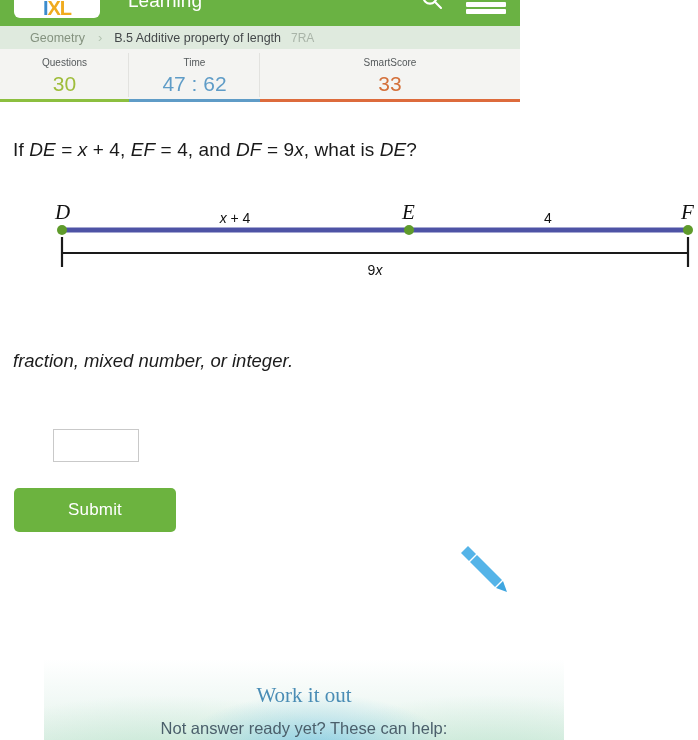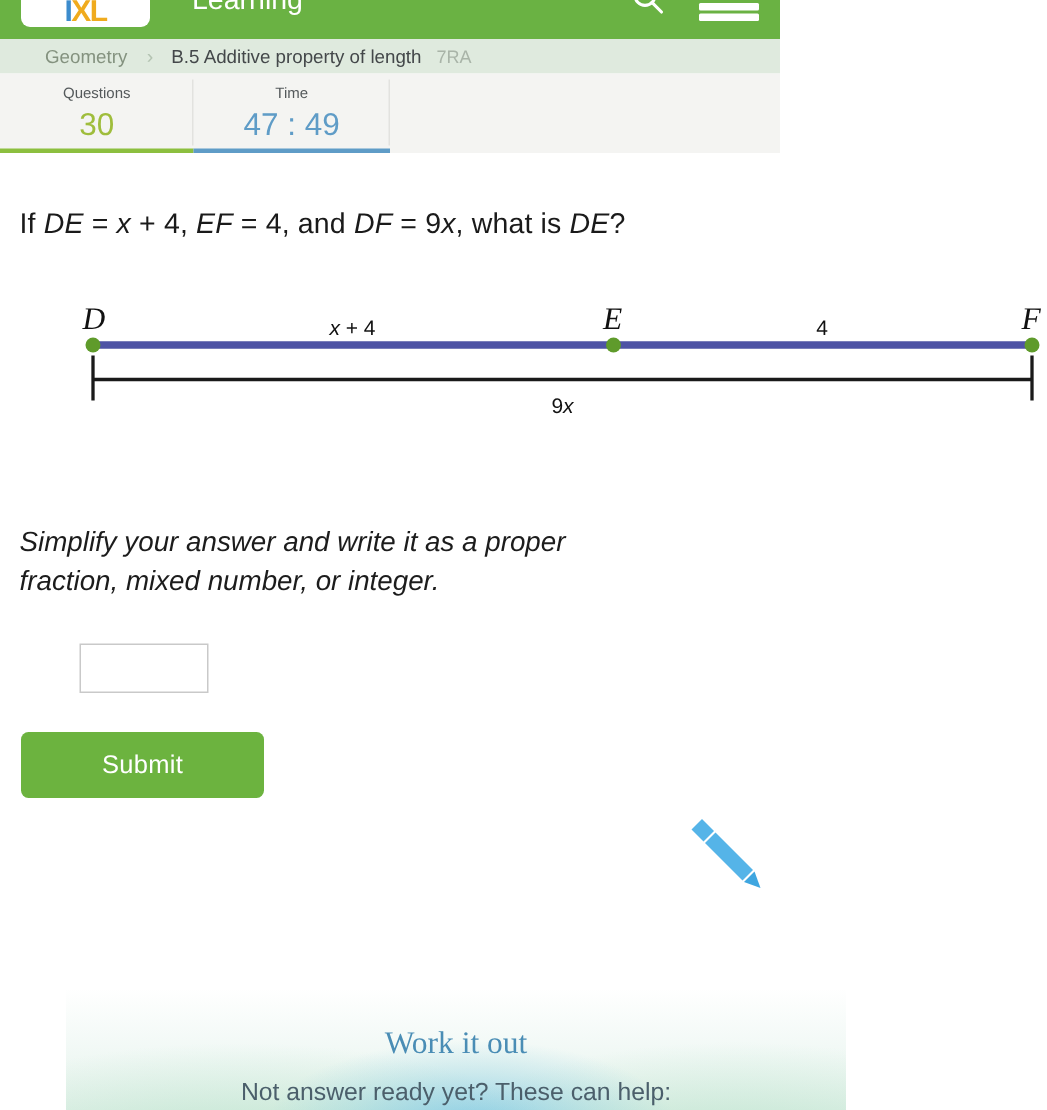--- a/index.html
+++ b/index.html
@@ -306,23 +306,28 @@
 
   <div class="stats">
     <div class="stat stat-questions">
       <div class="stat-label">Questions</div>
       <div class="stat-value v-questions">30</div>
       <div class="stat-div"></div>
       <div class="stat-rule r-questions"></div>
     </div>
     <div class="stat stat-time">
       <div class="stat-label">Time</div>
-      <div class="stat-value v-time">47 : 49</div>
+      <div class="stat-value v-time">47 : 62</div>
       <div class="stat-div"></div>
       <div class="stat-rule r-time"></div>
+    </div>
+    <div class="stat stat-score">
+      <div class="stat-label">SmartScore</div>
+      <div class="stat-value v-score">33</div>
+      <div class="stat-rule r-score"></div>
     </div>
   </div>
 </div>
 
 <div class="question">
   <span>If </span><i>DE</i><span> = </span><i>x</i><span> + 4, </span><i>EF</i><span> = 4, and </span><i>DF</i><span> = 9</span><i>x</i><span>, what is </span><i>DE</i><span>?</span>
 </div>
 
 <div class="diagram">
   <svg width="698" height="95" viewBox="0 0 698 95">
@@ -342,21 +347,20 @@
 
     <line x1="62" y1="42" x2="62" y2="72" stroke="#1a1a1a" stroke-width="2.2"></line>
     <line x1="688" y1="42" x2="688" y2="72" stroke="#1a1a1a" stroke-width="2.2"></line>
     <line x1="62" y1="58" x2="688" y2="58" stroke="#1a1a1a" stroke-width="2.2"></line>
 
     <text x="375" y="80" text-anchor="middle" font-family="Liberation Sans, sans-serif" font-size="14" fill="#111">9<tspan font-style="italic">x</tspan></text>
   </svg>
 </div>
 
 <div class="instruction">
-  <div>Simplify your answer and write it as a proper</div>
   <div>fraction, mixed number, or integer.</div>
 </div>
 
 <input class="answer-input" type="text" placeholder="" style="">
 
 <button class="submit-button">Submit</button>
 
 <div class="pencil-icon">
   <svg width="58" height="58" viewBox="0 0 58 58">
 

